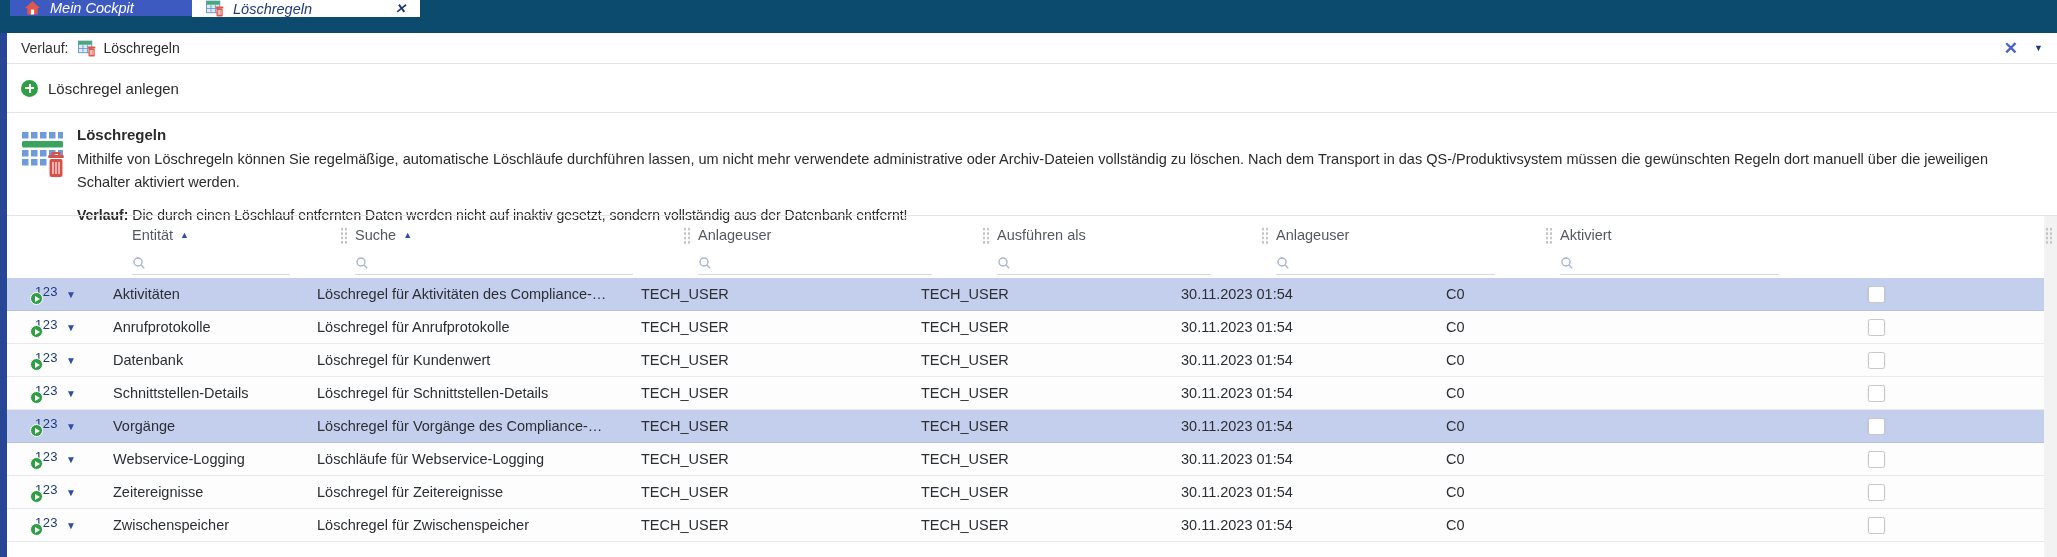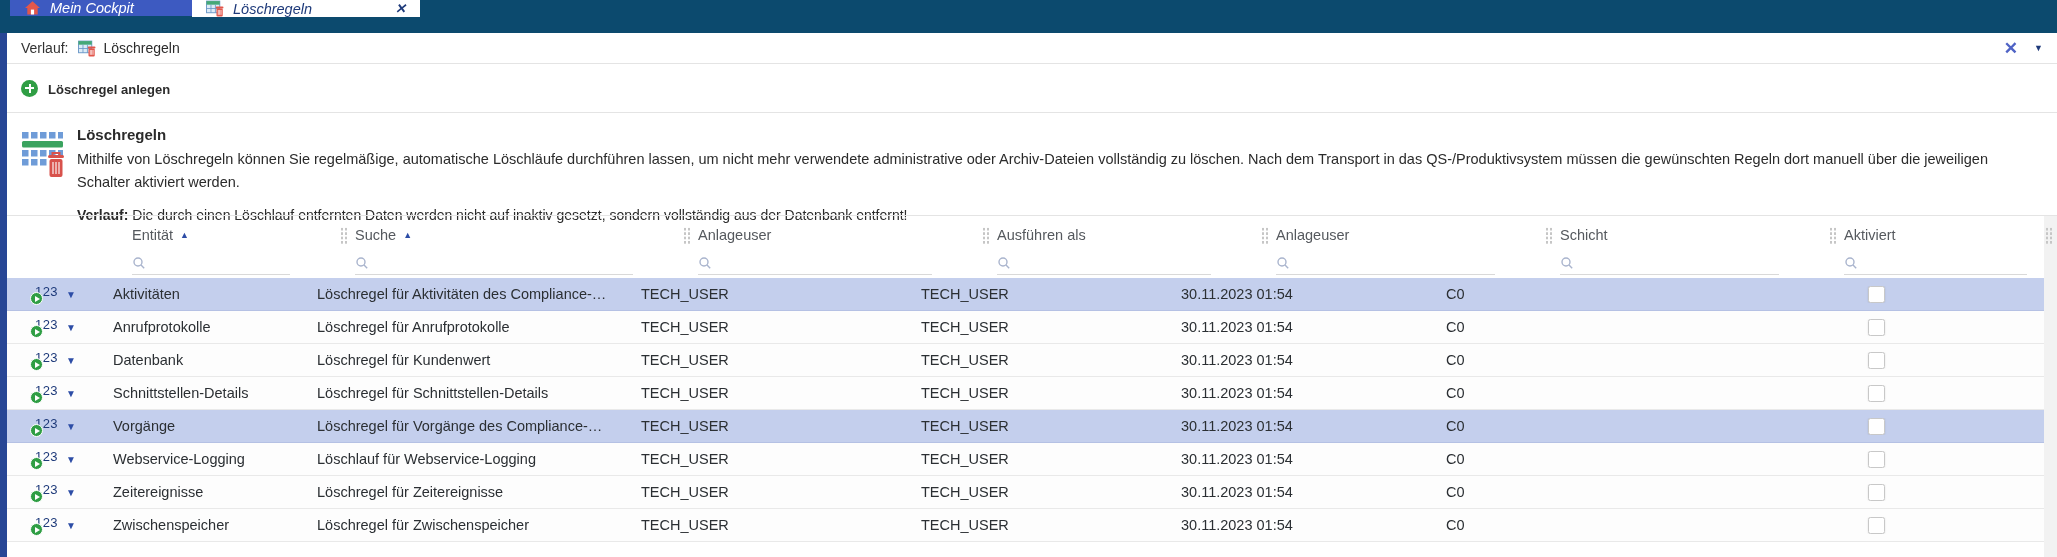--- a/index.html
+++ b/index.html
@@ -22,21 +22,21 @@
     color: #333; border-bottom: 1px solid #e4e4e4; }
   .history-bar .hist-label { margin-right: 10px; }
   .history-bar .hist-item { display: flex; align-items: center; gap: 7px; color: #2b2b2b; }
   .history-right { margin-left: auto; display: flex; align-items: center; gap: 16px; }
   .hist-close { color: #4f63c5; font-size: 17px; font-weight: bold; line-height: 1; }
   .hist-caret { color: #1e3a7a; font-size: 9px; }
 
   
   .toolbar { height: 49px; display: flex; align-items: center; padding: 0 14px;
     border-bottom: 1px solid #e4e4e4; }
-  .create-btn { display: flex; align-items: flex-end; gap: 10px; font-size: 13px; color: #2b2b2b; cursor: pointer; font-weight: bold; }
+  .create-btn { display: flex; align-items: flex-end; gap: 10px; font-size: 15px; color: #2b2b2b; cursor: pointer; }
   .plus-circle { width: 17px; height: 17px; border-radius: 50%; background: #2f9e44; position: relative; flex: 0 0 17px; }
   .plus-circle::before, .plus-circle::after { content: ""; position: absolute; background: #fff; }
   .plus-circle::before { left: 4px; right: 4px; top: 7.5px; height: 2px; }
   .plus-circle::after { top: 4px; bottom: 4px; left: 7.5px; width: 2px; }
 
   
   .info-panel { padding: 10px 14px 0 14px; display: flex; gap: 12px; height: 96px; }
   .info-icon { flex: 0 0 44px; padding-top: 8px; }
   .info-body { font-size: 14.5px; color: #2b2b2b; line-height: 1.55; }
   .info-title { font-weight: bold; font-size: 15px; margin-bottom: 2px; }
@@ -245,32 +245,20 @@
           </div>
         <div class="hsearch">
           <svg width="14" height="14" viewBox="0 0 14 14">
               <circle cx="6" cy="6" r="4" fill="none" stroke="#a9b4cd" stroke-width="1.4"></circle>
               <path d="M9 9 L12.2 12.2" stroke="#a9b4cd" stroke-width="1.4"></path>
             </svg>
           <input style="">
         </div>
       </div>
 
-      <div class="hcell">
-        <div class="hlabel">
-            <span>Schicht</span>
-          </div>
-        <div class="hsearch">
-          <svg width="14" height="14" viewBox="0 0 14 14">
-              <circle cx="6" cy="6" r="4" fill="none" stroke="#a9b4cd" stroke-width="1.4"></circle>
-              <path d="M9 9 L12.2 12.2" stroke="#a9b4cd" stroke-width="1.4"></path>
-            </svg>
-          <input style="">
-        </div>
-      </div>
 
       <div class="hcell">
         <div class="hlabel">
             <span>Aktiviert</span>
           </div>
         <div class="hsearch">
           <svg width="14" height="14" viewBox="0 0 14 14">
               <circle cx="6" cy="6" r="4" fill="none" stroke="#a9b4cd" stroke-width="1.4"></circle>
               <path d="M9 9 L12.2 12.2" stroke="#a9b4cd" stroke-width="1.4"></path>
             </svg>
@@ -372,21 +360,21 @@
   </div>
         <div class="grid-row table-row">
     <div class="cell gutter-cell">
       <span class="run-icon">
         <span class="num">123</span>
         <span class="play"></span>
       </span>
       <span class="row-caret">▼</span>
     </div>
     <div class="cell">Webservice-Logging</div>
-    <div class="cell">Löschlauf für Webservice-Logging</div>
+    <div class="cell">Löschläufe für Webservice-Logging</div>
     <div class="cell">TECH_USER</div>
     <div class="cell">TECH_USER</div>
     <div class="cell">30.11.2023 01:54</div>
     <div class="cell">C0</div>
     <div class="cell cell-check">
       <span class="checkbox"></span>
     </div>
   </div>
         <div class="grid-row table-row">
     <div class="cell gutter-cell">

